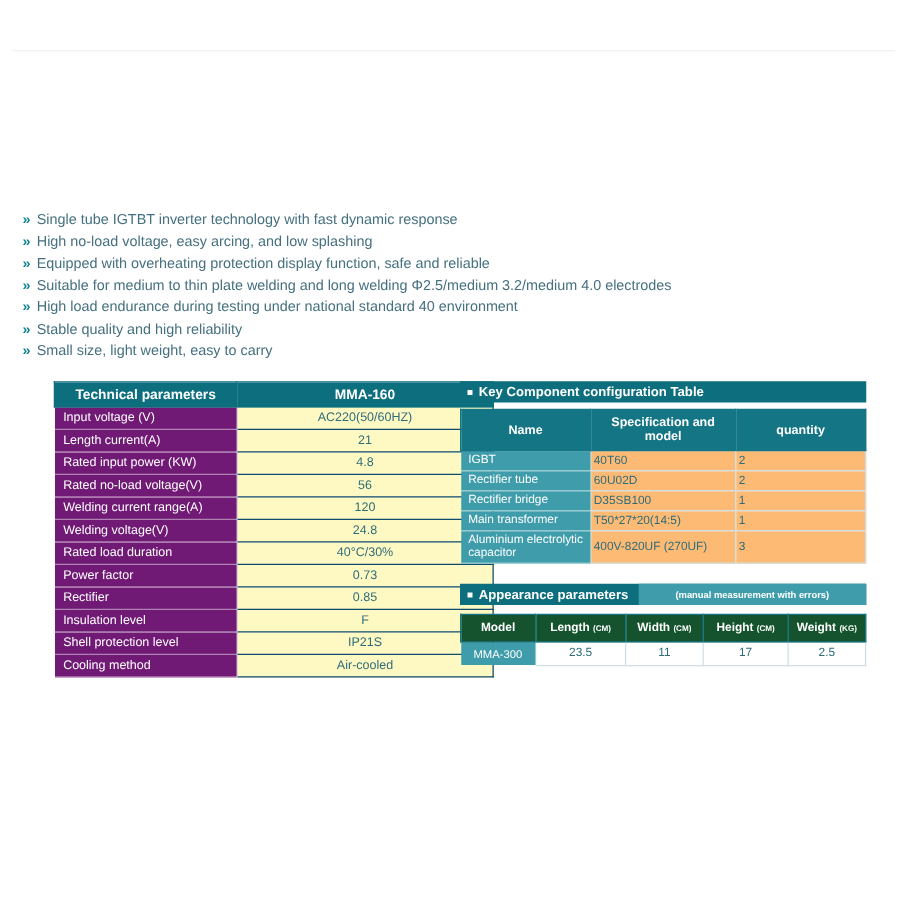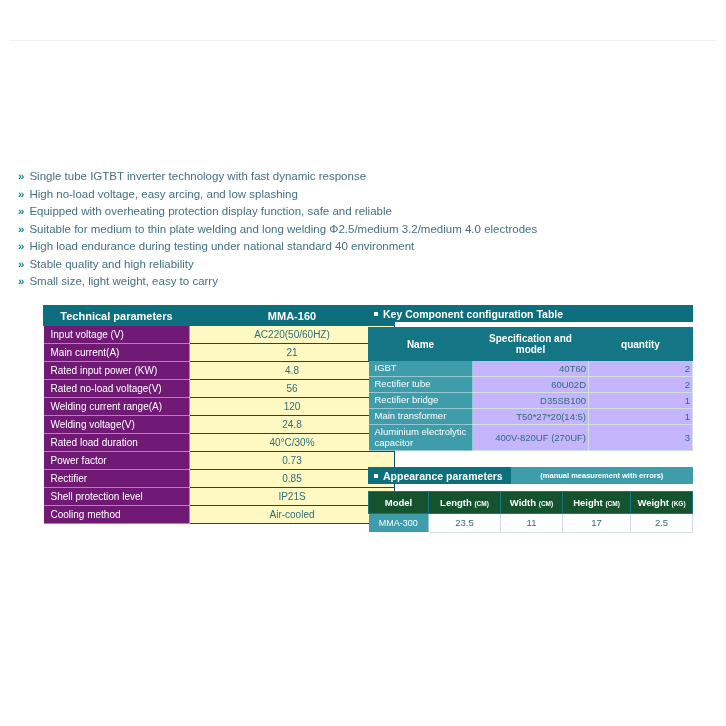--- a/index.html
+++ b/index.html
@@ -24,21 +24,21 @@
 
   
   .right-col{position:absolute;left:368px;top:305px;width:325px;}
   .section-bar{display:flex;align-items:center;background:#0d6e7e;color:#ffffff;height:17px;font-size:10.5px;font-weight:bold;padding-left:6px;}
   .section-bar .sq{width:4px;height:4px;background:#ffffff;margin-right:5px;flex:0 0 auto;}
   .section-bar .note{background:#3f9dab;color:#ffffff;font-size:7.5px;font-weight:bold;flex:1 1 auto;align-self:stretch;display:flex;align-items:center;justify-content:center;margin-left:8px;}
 
   .comp-table{width:100%;border-collapse:collapse;table-layout:fixed;margin-top:5px;}
   .comp-table .hdr{background:#15758­5;background:#15768­6;background:#147585;color:#ffffff;font-weight:bold;font-size:10px;text-align:center;height:30px;border:1px solid #147585;line-height:11px;}
   .comp-table .lbl{background:#3f9dab;color:#ffffff;font-size:9.5px;text-align:left;padding:2px 4px 2px 6px;border-bottom:1px solid rgba(255,255,255,0.45);border-right:1px solid rgba(255,255,255,0.45);line-height:10.5px;}
-  .comp-table .val{background:#c4b5fd;color:#2f6c7a;font-size:9.5px;text-align:right;border:1px solid #d2dfe2;line-height:11px;padding:2px 2px;}
+  .comp-table .val{background:#fdba74;color:#2f6c7a;font-size:9.5px;text-align:left;border:1px solid #d2dfe2;line-height:11px;padding:2px 2px;}
   .comp-table tr{height:15px;}
 
   .app-bar{margin-top:16px;}
 
   .app-table{width:100%;border-collapse:collapse;table-layout:fixed;margin-top:7px;}
   .app-table .hdr{background:#14532d;color:#ffffff;font-weight:bold;font-size:9.5px;text-align:center;height:19px;border:1px solid #147585;}
   .app-table .hdr .unit{font-size:6.5px;font-weight:bold;}
   .app-table .model{background:#3f9dab;color:#ffffff;font-size:9px;text-align:center;height:16px;border-right:1px solid rgba(255,255,255,0.45);}
   .app-table .val{background:#ffffff;color:#2f6c7a;font-size:9.5px;text-align:center;border:1px solid #d2dfe2;}
 </style>
@@ -87,21 +87,21 @@
     <tbody>
         <tr>
       <th class="hdr">Technical parameters</th>
       <th class="hdr">MMA-160</th>
     </tr>
     <tr>
       <td class="lbl">Input voltage (V)</td>
       <td class="val">AC220(50/60HZ)</td>
     </tr>
     <tr>
-      <td class="lbl">Main current(A)</td>
+      <td class="lbl">Length current(A)</td>
       <td class="val">21</td>
     </tr>
     <tr>
       <td class="lbl">Rated input power (KW)</td>
       <td class="val">4.8</td>
     </tr>
     <tr>
       <td class="lbl">Rated no-load voltage(V)</td>
       <td class="val">56</td>
     </tr>
@@ -117,20 +117,24 @@
       <td class="lbl">Rated load duration</td>
       <td class="val">40°C/30%</td>
     </tr>
     <tr>
       <td class="lbl">Power factor</td>
       <td class="val">0.73</td>
     </tr>
     <tr>
       <td class="lbl">Rectifier</td>
       <td class="val">0.85</td>
+    </tr>
+    <tr>
+      <td class="lbl">Insulation level</td>
+      <td class="val">F</td>
     </tr>
     <tr>
       <td class="lbl">Shell protection level</td>
       <td class="val">IP21S</td>
     </tr>
     <tr>
       <td class="lbl">Cooling method</td>
       <td class="val">Air-cooled</td>
     </tr>
   </tbody>

